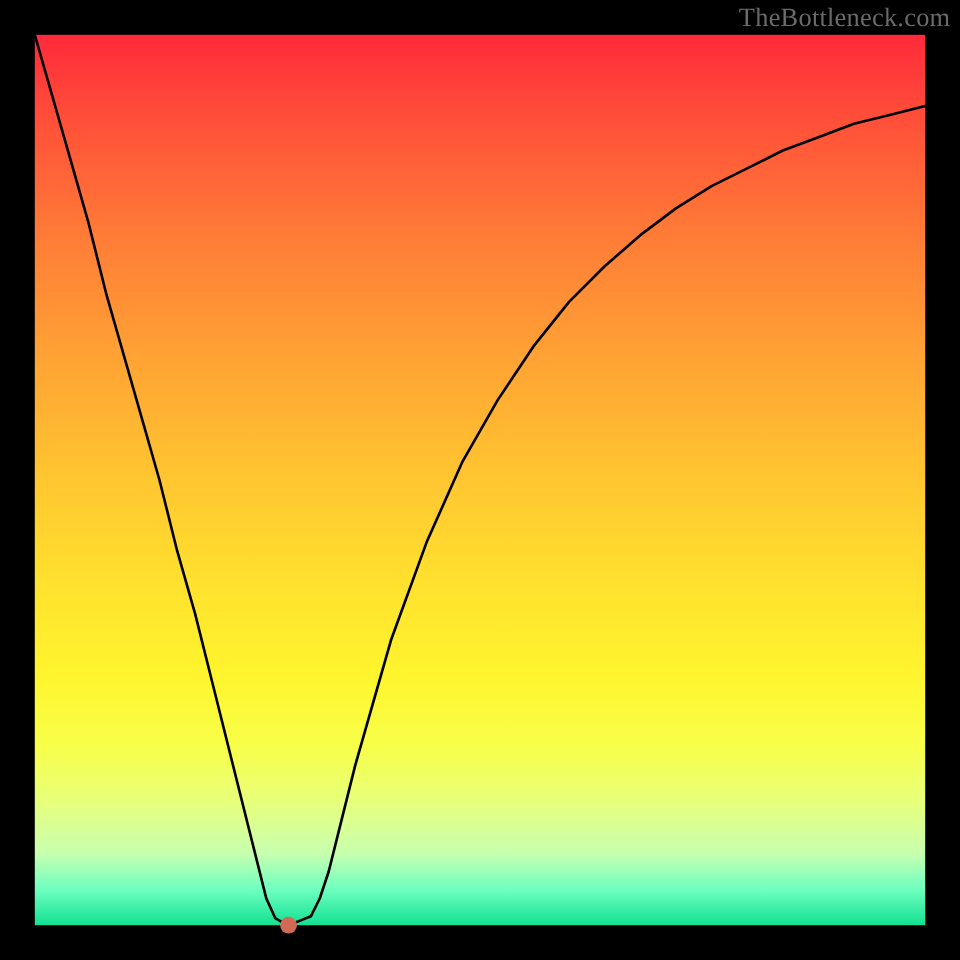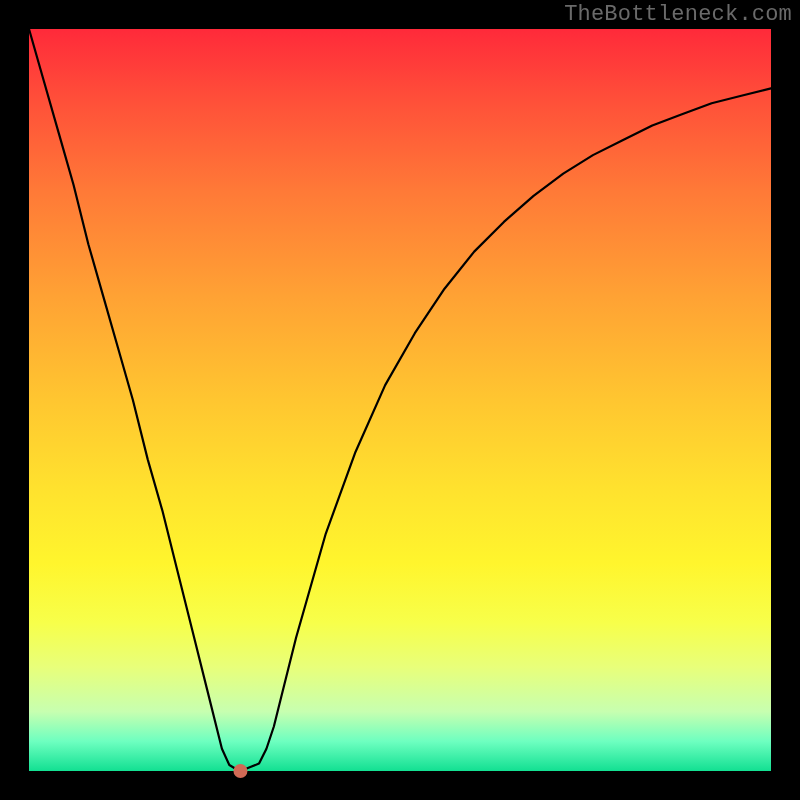--- a/index.html
+++ b/index.html
@@ -7,21 +7,21 @@
   .frame {
     position: relative;
     width: 800px;
     height: 800px;
     background: #000;
   }
   .watermark {
     position: absolute;
     top: 2px;
     right: 8px;
-    font-family: Liberation Mono, monospace;
+    font-family: Liberation Serif, serif;
     font-size: 22px;
     color: #6a6a6a;
     font-weight: 500;
     letter-spacing: 0.2px;
     z-index: 5;
   }
   .plot {
     position: absolute;
     left: 29px;
     top: 29px;

